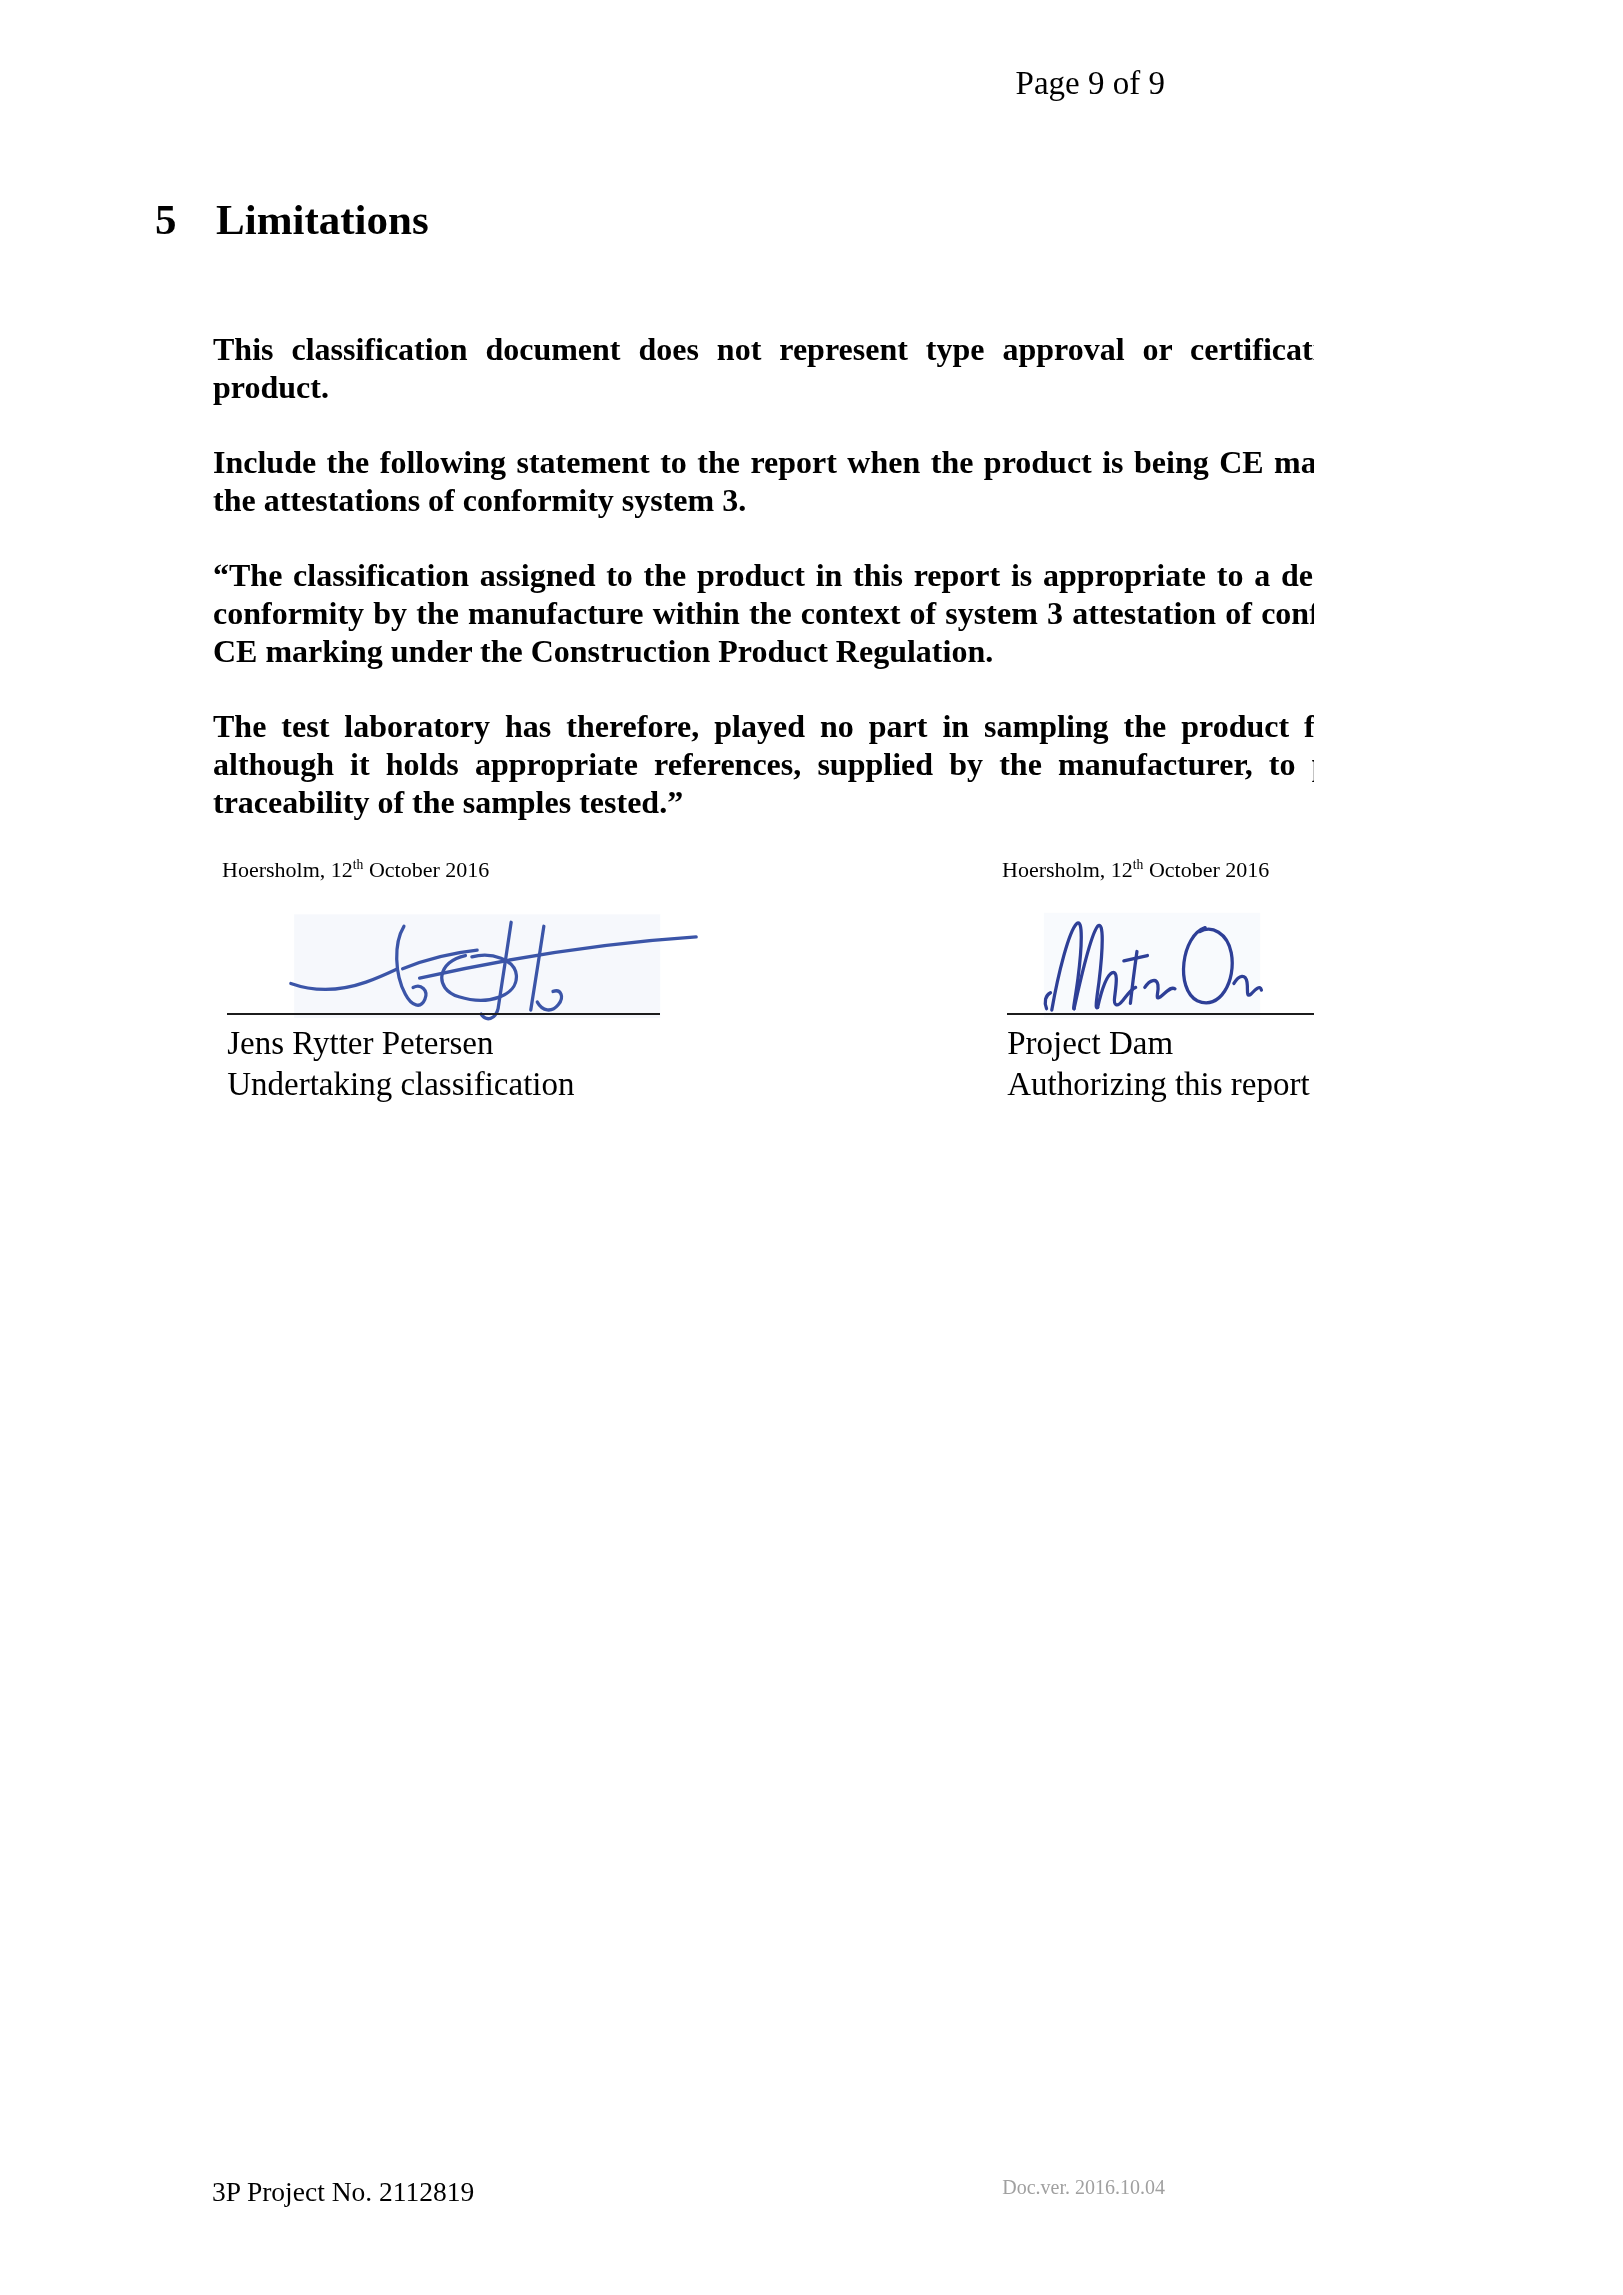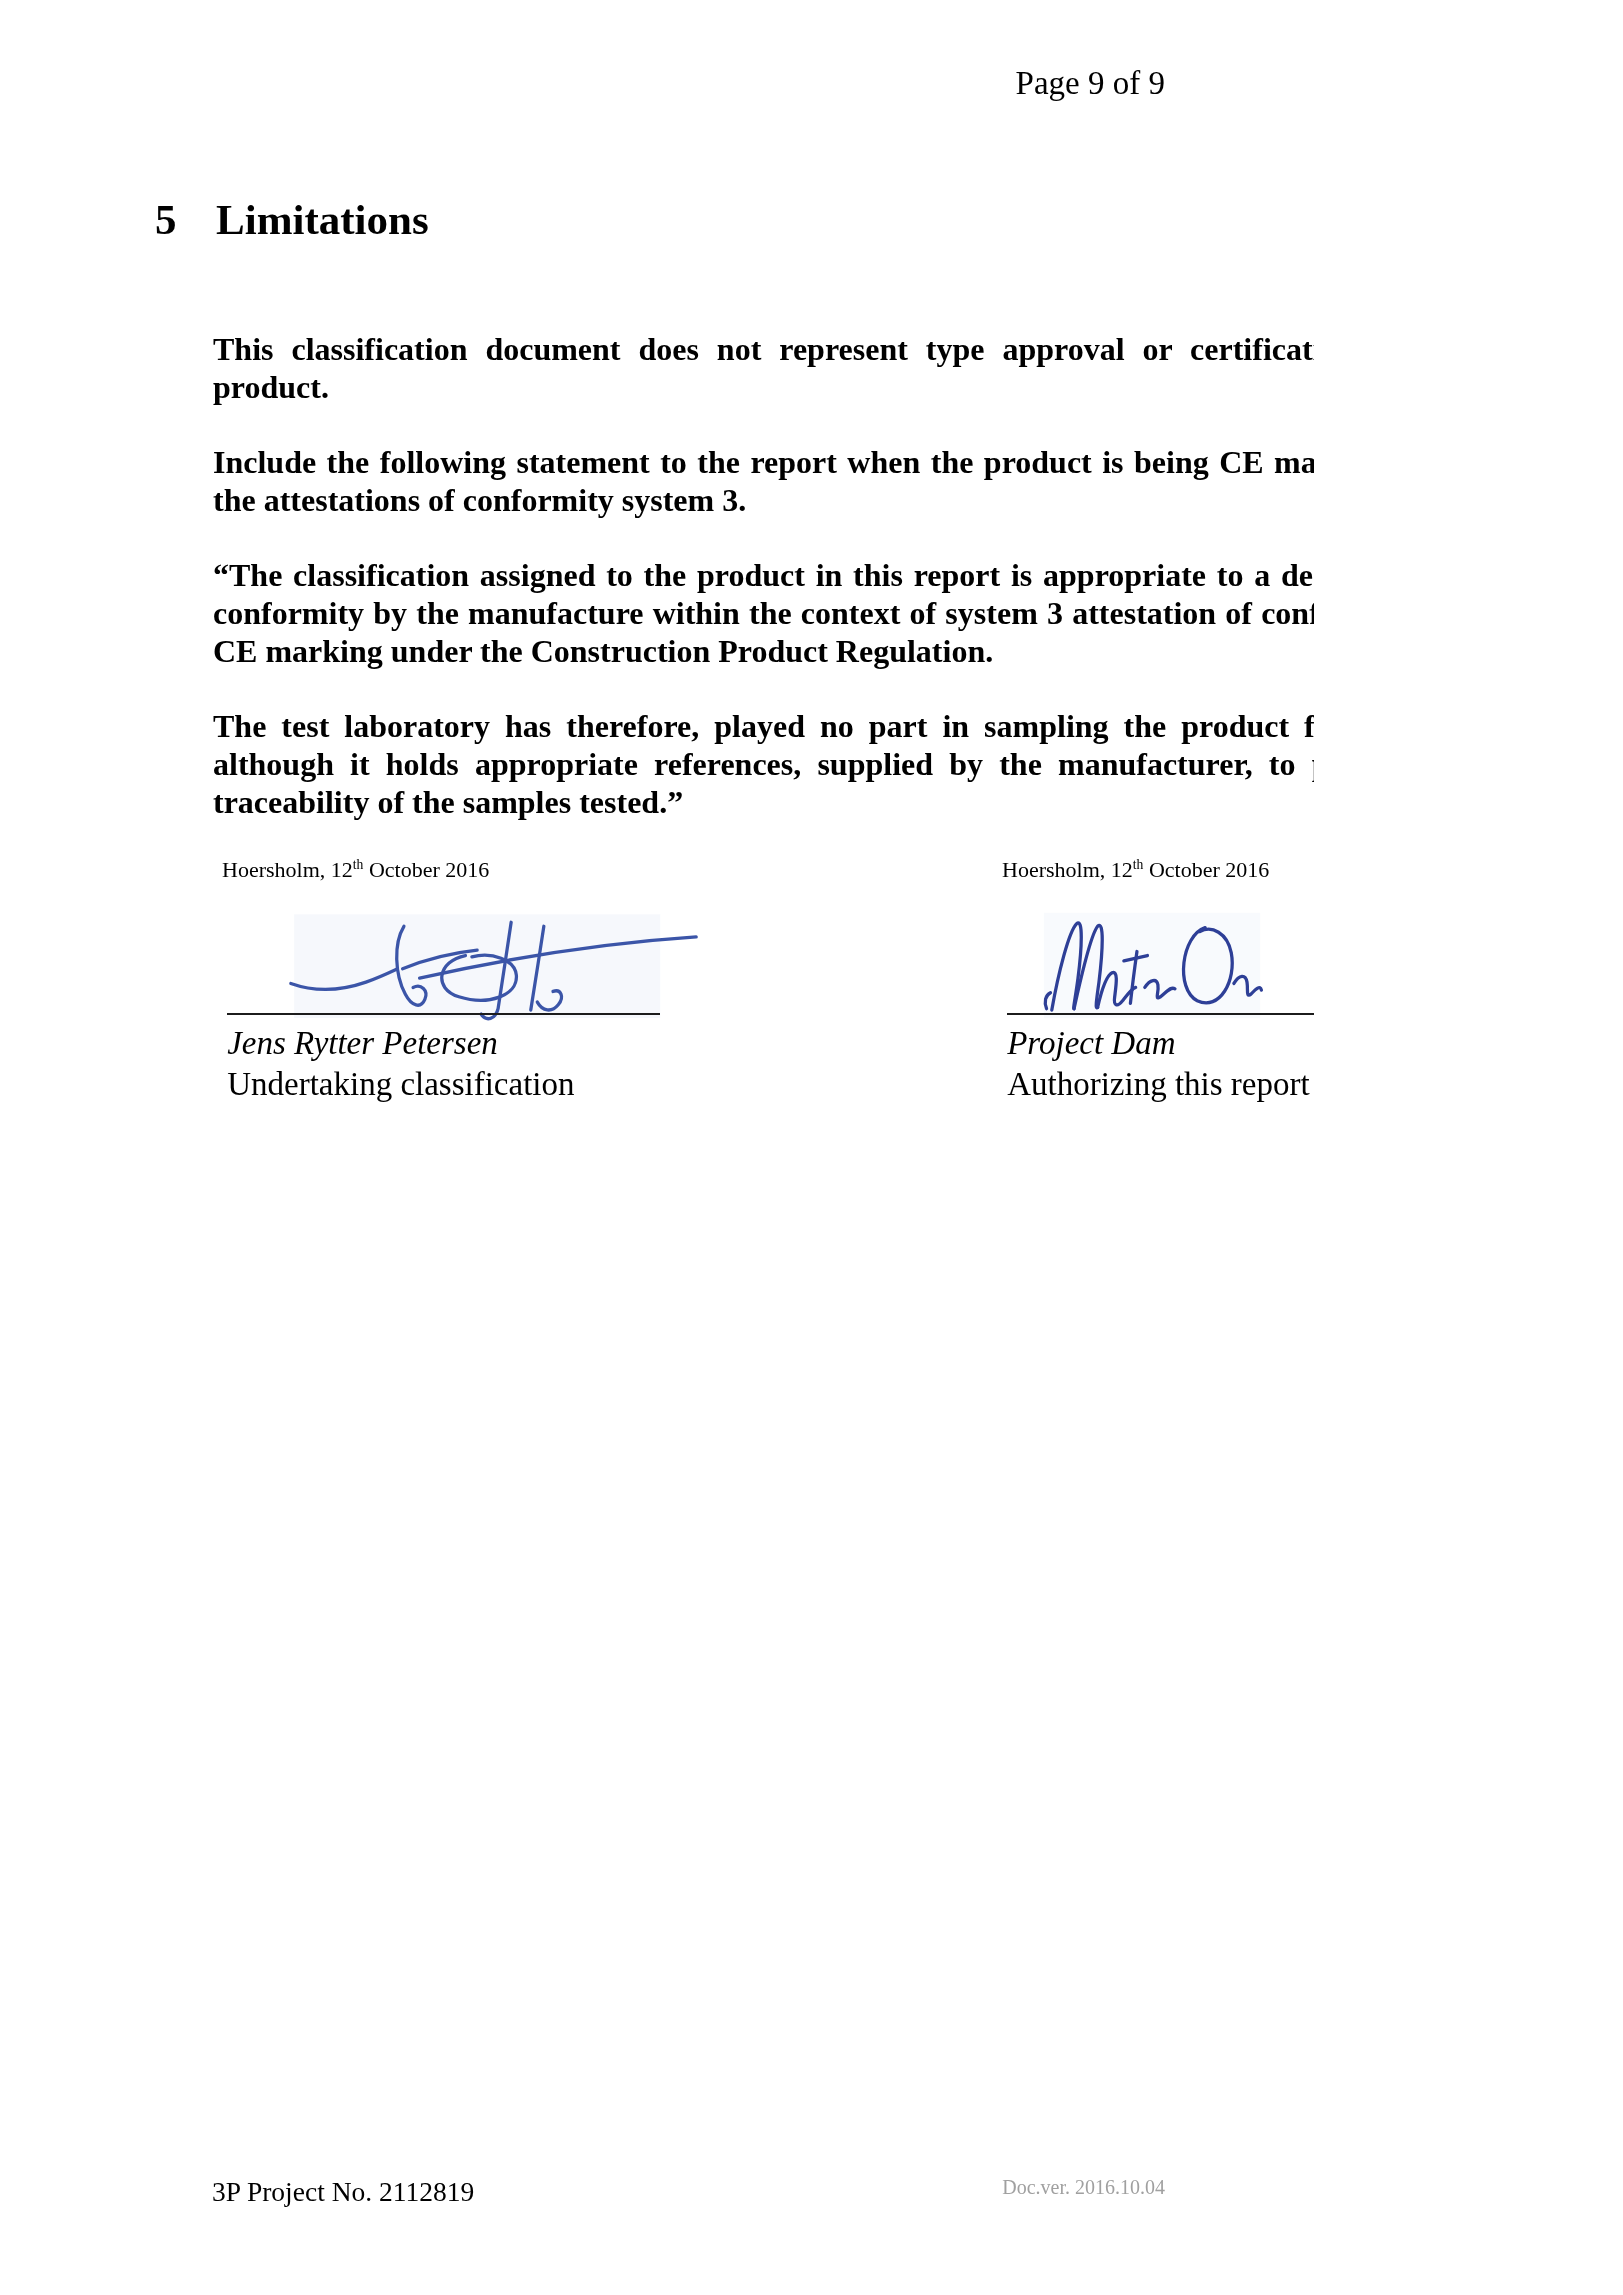--- a/index.html
+++ b/index.html
@@ -77,21 +77,20 @@
     width: 433px;
     border-top: 2px solid #1c1c1c;
   }
   .sig-name {
     position: absolute;
     top: 172px;
     left: 5.2px;
     font-size: 33px;
     line-height: 41px;
     white-space: nowrap;
-    font-style: italic;
   }
   .sig-role {
     position: absolute;
     top: 213px;
     left: 5.2px;
     font-size: 33px;
     line-height: 41px;
     white-space: nowrap;
   }
   .footer-left {

